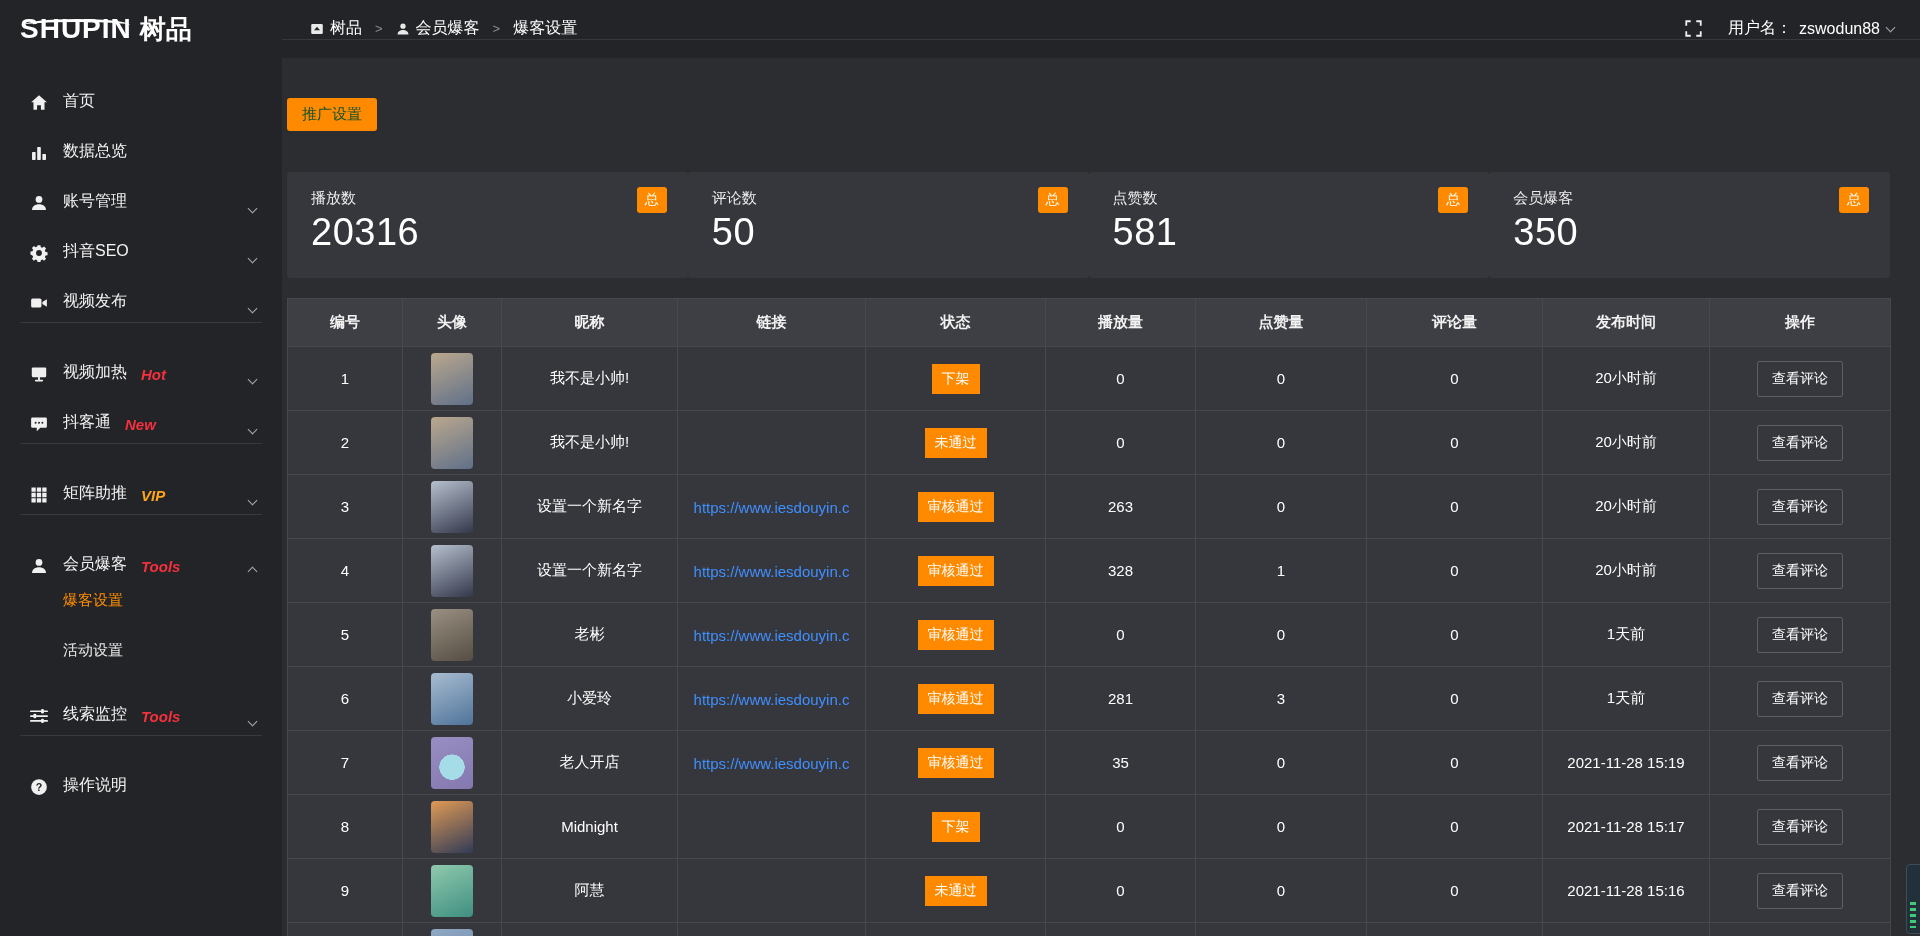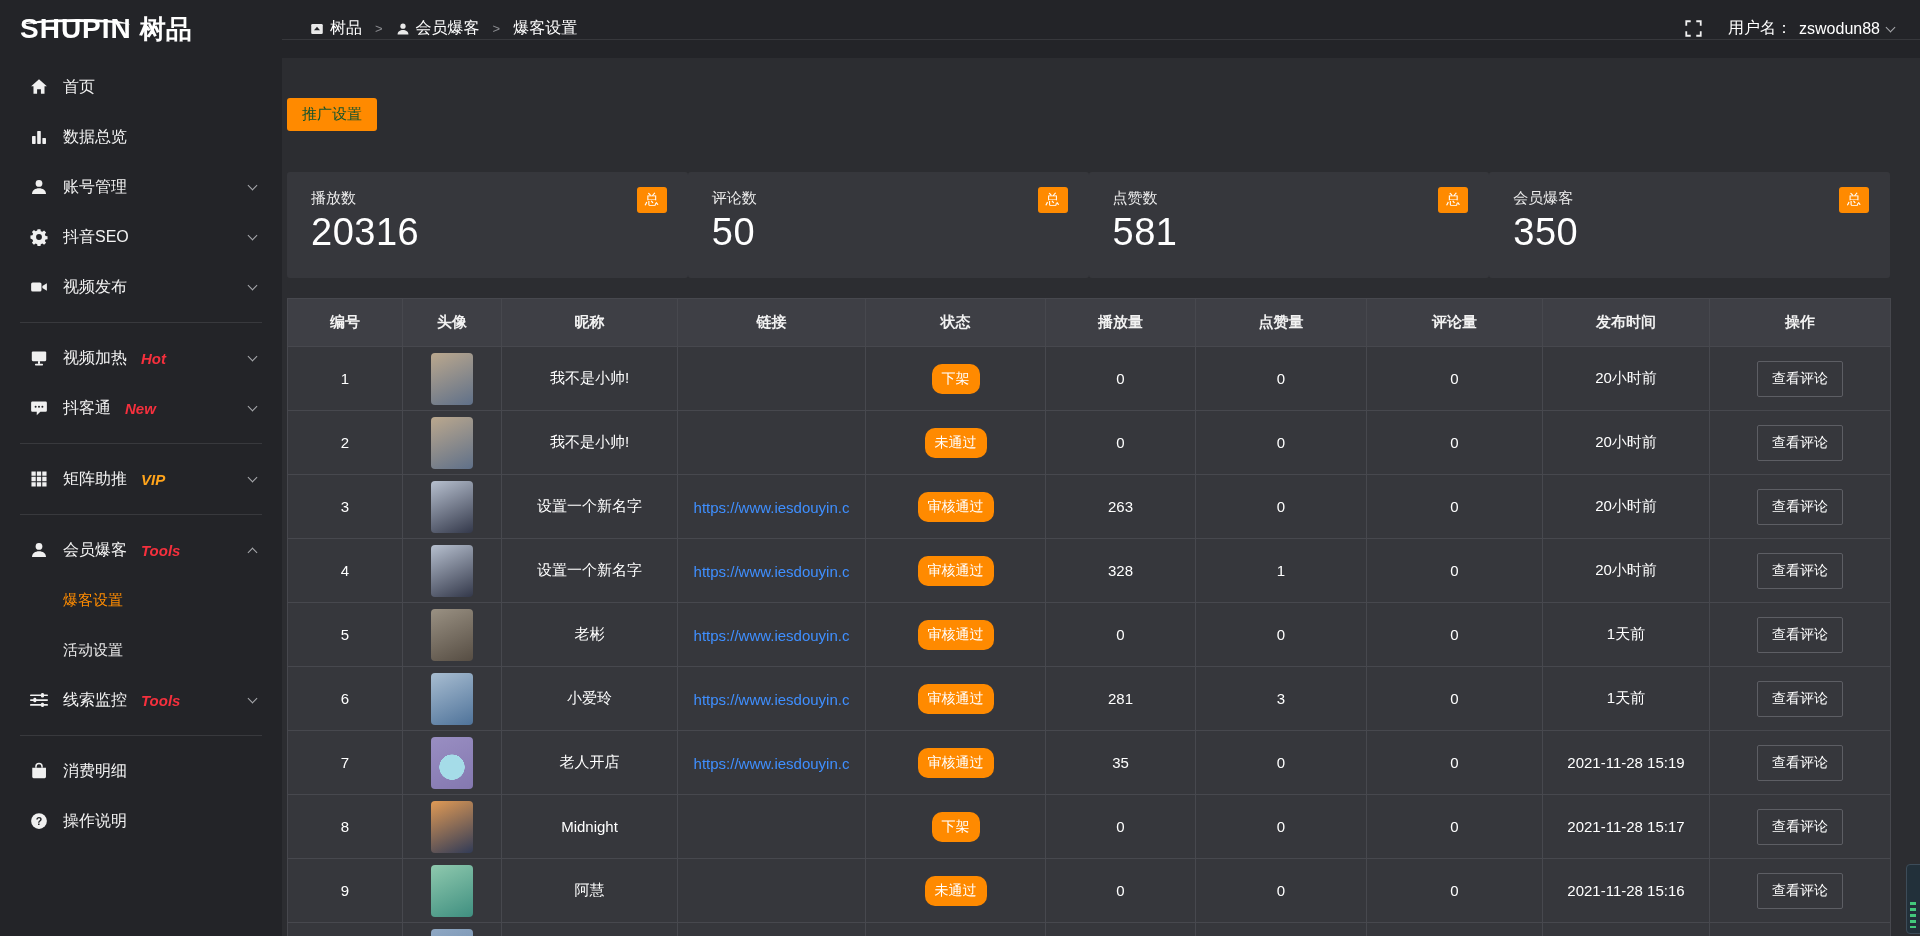--- a/index.html
+++ b/index.html
@@ -17,21 +17,21 @@
   .crumb { display:flex; align-items:center; gap:6px; cursor:pointer; }
   .crumb .icon svg { width:14px; height:14px; fill:#e9e9e9; display:block; }
   .sep { color:#8b8c90; margin:0 13px; font-size:13px; }
   .topbar-tools { margin-left:auto; display:flex; align-items:center; gap:26px; color:#fff; font-size:16px; }
   .tool-icon svg { width:17px; height:17px; display:block; cursor:pointer; }
   .user-menu { display:flex; align-items:center; gap:7px; cursor:pointer; }
 
   
   .sidebar { position:fixed; top:58px; left:0; bottom:0; width:282px; background:#232428; overflow:hidden; }
   .sidebar ul { list-style:none; padding-top:4px; }
-  .side-item { display:flex; align-items:center; height:50px; padding:0 26px 0 30px; color:#f3f3f3; font-size:16px; cursor:pointer; }
+  .side-item { display:flex; align-items:flex-end; height:50px; padding:0 26px 0 30px; color:#f3f3f3; font-size:16px; cursor:pointer; }
   .side-item .icon { width:18px; height:18px; display:inline-flex; }
   .side-item .icon svg { width:18px; height:18px; fill:#f0f0f0; }
   .side-item .lbl { margin-left:15px; }
   .tag { margin-left:14px; font-style:italic; font-weight:bold; font-size:15px; }
   .tag-hot { color:#f5303d; }
   .tag-vip { color:#ffa41b; }
   .chev { display:inline-block; width:7px; height:7px; border-right:1.8px solid #a9aaad; border-bottom:1.8px solid #a9aaad; }
   .chev.down { transform:rotate(45deg); margin-top:-3px; }
   .chev.up { transform:rotate(-135deg); margin-top:4px; }
   .side-item .chev { margin-left:auto; }
@@ -48,21 +48,21 @@
   .card { position:relative; height:106px; background:#36373c; border-radius:3px; padding:17px 24px; }
   .card-label { font-size:15px; color:#ececec; }
   .card-value { font-size:38px; color:#fff; margin-top:3px; font-weight:400; letter-spacing:.5px; }
   .card-badge { position:absolute; top:15px; right:21px; background:#ff8a00; color:#fff; font-size:14px; padding:4px 8px; border-radius:3px; }
 
   .table-wrap { margin-top:20px; }
   table { width:100%; border-collapse:collapse; table-layout:fixed; background:#36373c; border:1px solid #47484e; }
   th { height:48px; background:#3e3f45; color:#f2f2f2; font-size:15px; font-weight:700; border:1px solid #47484e;text-align:center; }
   td { height:64px; text-align:center; color:#fff; font-size:15px; border:1px solid #47484e; padding:0 8px; overflow:hidden; }
   .avatar { display:inline-block; width:42px; height:52px; border-radius:4px; vertical-align:middle; }
-  .badge-status { display:inline-block; background:#ff8a00; color:#fff; font-size:14px; padding:6px 10px; border-radius:10px; }
+  .badge-status { display:inline-block; background:#ff8a00; color:#fff; font-size:14px; padding:6px 10px; border-radius:0; }
   .link { color:#3f8fff; display:inline-block; max-width:168px; white-space:nowrap; overflow:hidden; cursor:pointer; vertical-align:middle; }
   .view-btn { background:transparent; border:1px solid #5d5e64; color:#fff; font-size:14px; padding:8px 14px; border-radius:2px; cursor:pointer; font-family:inherit; }
 
   
   .float-widget { position:fixed; right:-4px; bottom:2px; width:18px; height:70px; background:#22303a; border:1px solid #3d4c59; border-radius:4px; z-index:20; }
   .float-widget .stripes { position:absolute; left:3px; right:7px; bottom:5px; height:26px;
     background:repeating-linear-gradient(to bottom,#43c97c 0 3px,transparent 3px 6px); }
 </style>
 </head>
 <body>
@@ -226,29 +226,20 @@
           </svg>
         </span>
         <span class="lbl">线索监控</span>
         <span class="tag tag-hot">Tools</span>
         <span class="chev down"></span>
       </li>
       <li class="side-divider"></li>
       <li class="side-item">
         <span class="icon">
           <svg viewBox="0 0 16 16" xmlns="http://www.w3.org/2000/svg">
-            <path d="M2 5.2h12.2v8a1.2 1.2 0 0 1-1.2 1.2H3.2A1.2 1.2 0 0 1 2 13.2z"></path>
-            <path d="M5.3 5.2V4a2.7 2.7 0 0 1 5.4 0v1.2" fill="none" stroke="#f0f0f0" stroke-width="1.3"></path>
-          </svg>
-        </span>
-        <span class="lbl">消费明细</span>
-      </li>
-      <li class="side-item">
-        <span class="icon">
-          <svg viewBox="0 0 16 16" xmlns="http://www.w3.org/2000/svg">
             <circle cx="8" cy="8" r="7"></circle>
             <text x="8" y="11.2" font-size="9.5" font-weight="bold" text-anchor="middle" fill="#232428">?</text>
           </svg>
         </span>
         <span class="lbl">操作说明</span>
       </li>
     </ul>
 </div>
 
 <div class="content">

